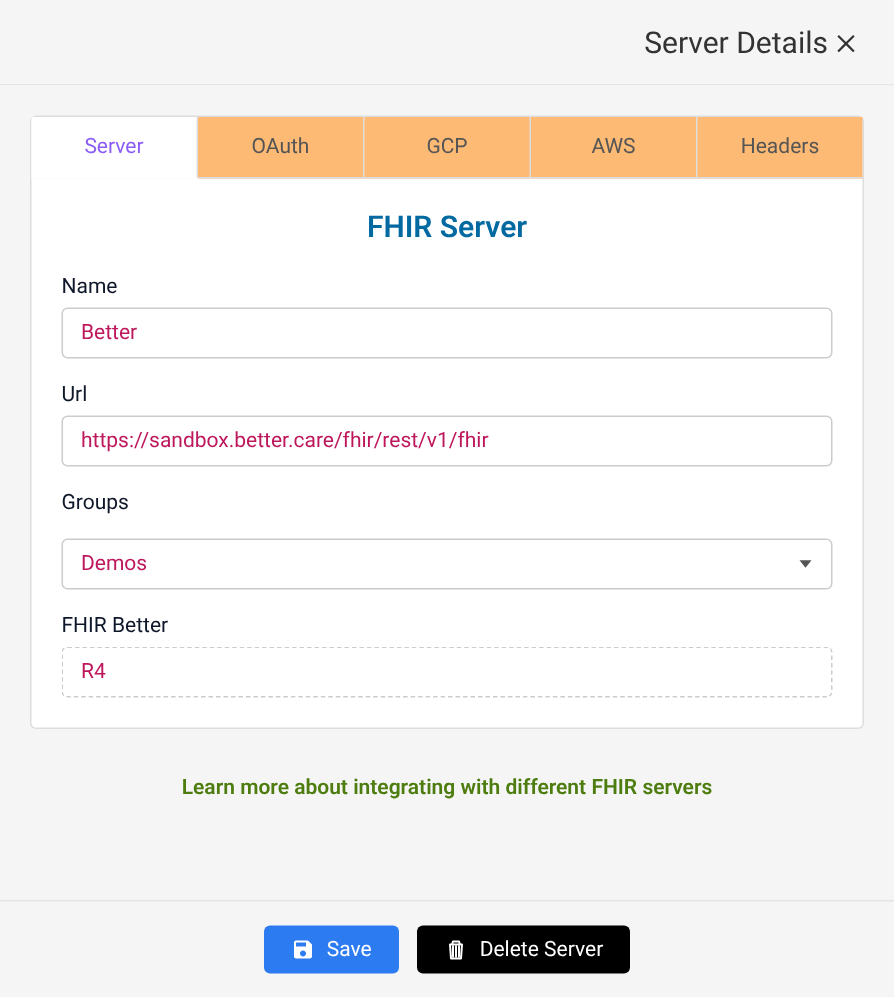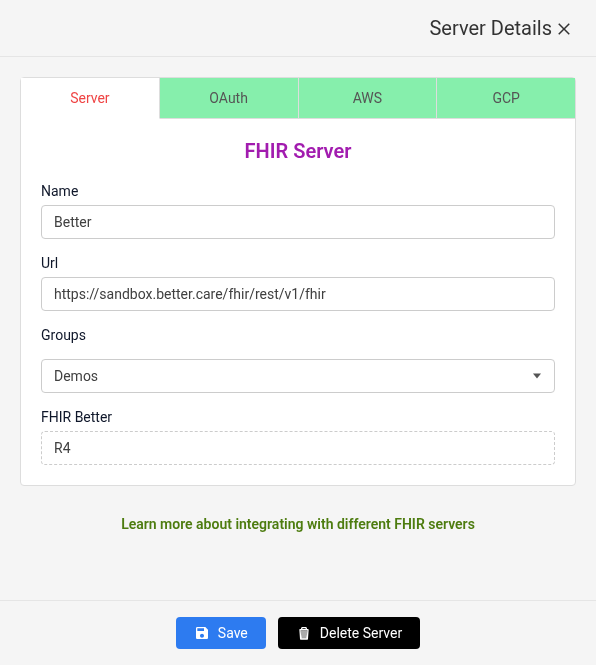--- a/index.html
+++ b/index.html
@@ -56,56 +56,56 @@
       border-bottom: 1px solid #ddd;
     }
     .tab {
       flex: 1;
       padding: 12px 8px;
       text-align: center;
       cursor: pointer;
       font-size: 14px;
       color: #555;
       border-right: 1px solid #ddd;
-      background: #86efac;
+      background: #fdba74;
       border-bottom: 1px solid #ddd;
       margin-bottom: -1px;
     }
     .tab:last-child { border-right: none; }
     .tab.active {
       background: #fff;
       border-bottom: 1px solid #fff;
-      color: #ef4444;
+      color: #8b5cf6;
     }
     .tab-content {
       padding: 20px;
     }
     .section-title {
       text-align: center;
       font-size: 20px;
       font-weight: 600;
-      color: #a21caf;
+      color: #0369a1;
       margin-bottom: 20px;
     }
     .form-group {
       margin-bottom: 16px;
     }
     .form-label {
       display: block;
       font-size: 14px;
       color: #0f172a;
       margin-bottom: 6px;
     }
     .form-input {
       width: 100%;
       padding: 8px 12px;
       border: 1px solid #ccc;
       border-radius: 4px;
       font-size: 14px;
-      color: #404040;
+      color: #be185d;
       font-family: inherit;
       background: #fff;
     }
     .form-input.readonly {
       border: 1px dashed #ccc;
       background: #fff;
     }
     .select-wrapper {
       position: relative;
       margin-top: 16px;
@@ -167,22 +167,23 @@
         <path d="M18.3 5.71L12 12.01l-6.3-6.3-1.41 1.41 6.3 6.3-6.3 6.29 1.41 1.41 6.3-6.29 6.3 6.29 1.41-1.41-6.3-6.29 6.3-6.3z" fill="#333"></path>
       </svg>
   </button>
 </div>
 
 <div class="modal-body">
   <div class="tabs-container">
     <div class="tabs">
       <div class="tab active">Server</div>
       <div class="tab">OAuth</div>
+      <div class="tab">GCP</div>
       <div class="tab">AWS</div>
-      <div class="tab">GCP</div>
+      <div class="tab">Headers</div>
     </div>
     <div class="tab-content">
       <div class="section-title">FHIR Server</div>
 
       <div class="form-group">
         <label class="form-label">Name</label>
         <input class="form-input" type="text" value="Better" style="">
       </div>
 
       <div class="form-group">

